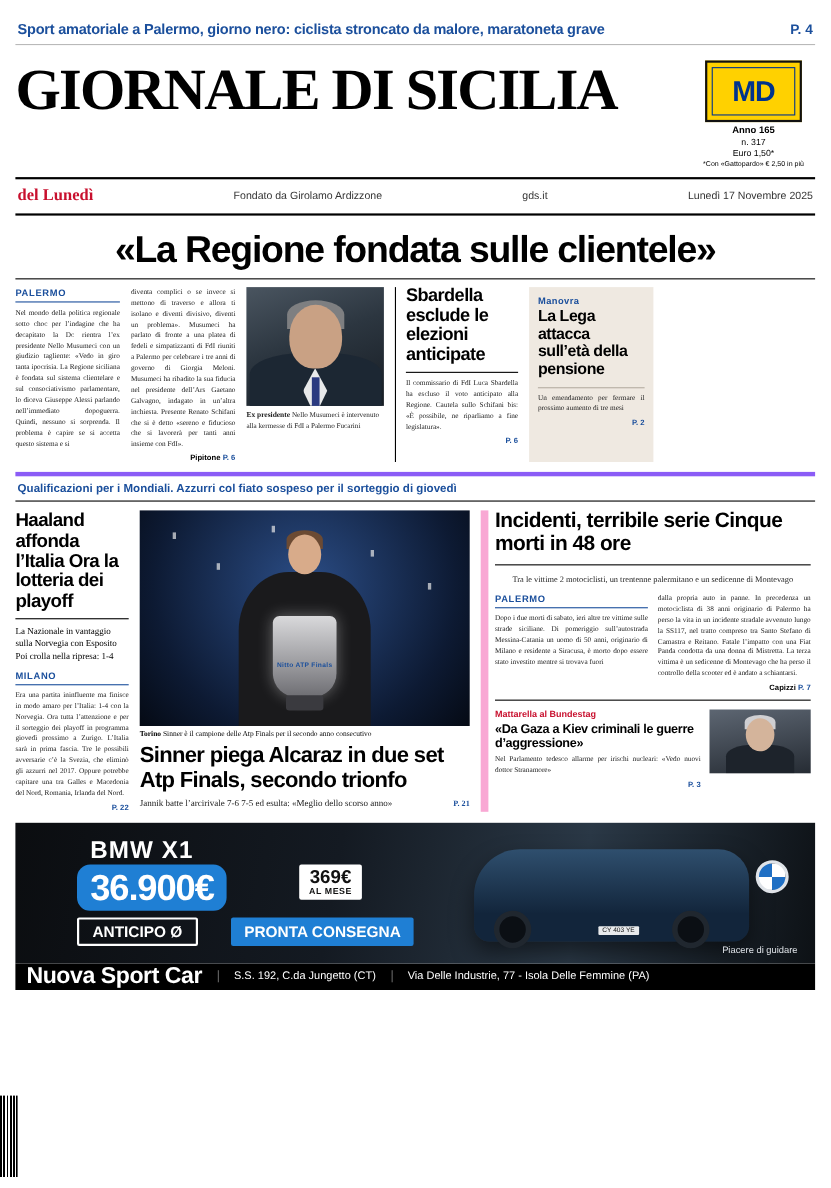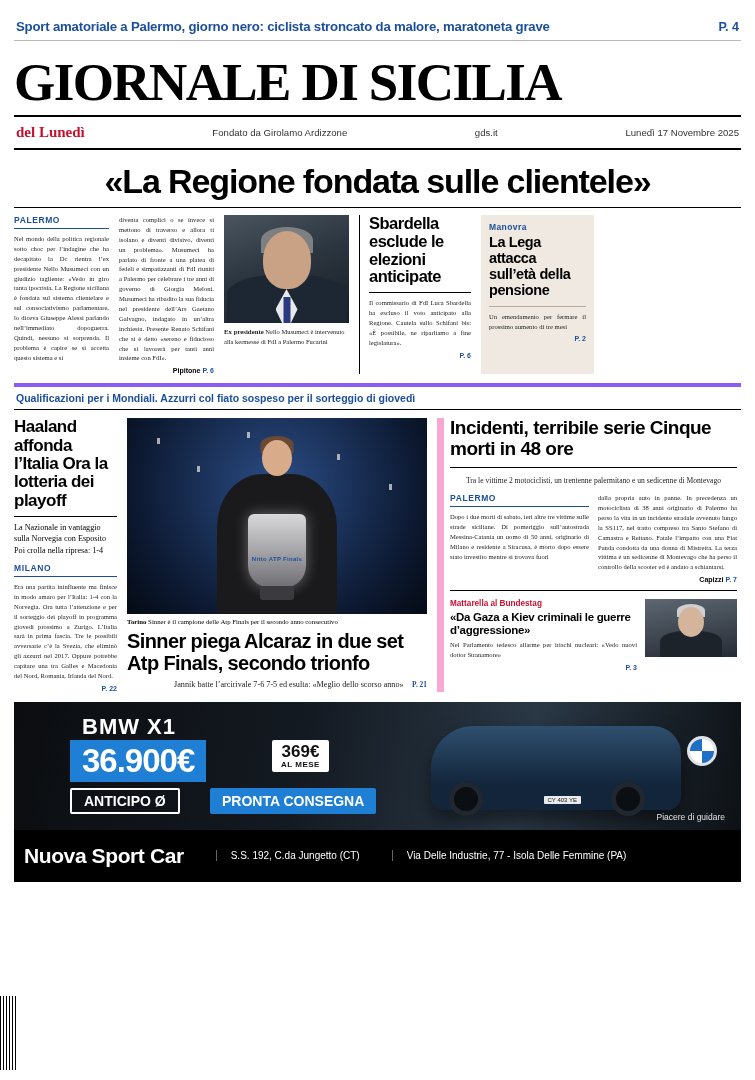--- a/index.html
+++ b/index.html
@@ -199,21 +199,20 @@
     position:absolute;left:50%;bottom:14px;transform:translateX(-50%);
     width:34px;height:14px;background:#3a3a3f;border-radius:3px;
   }
   .sport-cap { font-size: 6.8px; margin-top: 4px; font-family:"Liberation Serif",serif; }
   .lcol-mid h2 {
     font-size: 20px; line-height: 1.08; letter-spacing:-0.6px; font-weight: bold; margin-top: 6px;
   }
   .lcol-mid .sub {
     font-size: 8.2px; margin-top: 6px; color:#222; display:flex; justify-content:space-between; align-items:center;
     font-family:"Liberation Serif",serif;
-    margin-left:47px;
   }
   .lcol-mid .sub .pg { color:#1b4f9c; font-weight:bold; font-size:7.4px;}
 
   .lcol-right { width: 300px; border-left: 7px solid #f9a8d4; padding-left: 6px; }
   .lcol-right h2 {
     font-size: 19px; line-height: 1.1; letter-spacing:-0.5px; font-weight: bold;
   }
   .rr-sep { border-top: 1px solid #000; margin: 7px 0; }
   .rr-intro { font-size: 7.6px; line-height:1.45; font-family:"Liberation Serif",serif; text-align:center; color:#222;}
   .rr-cols { display:flex; gap:9px; margin-top:7px; }
@@ -234,21 +233,21 @@
   
   .ad {
     margin-top: 10px; height: 128px; position: relative; overflow: hidden;
     background: linear-gradient(100deg,#0b0d10 0%, #141a22 40%, #2a3846 70%, #0d1115 100%);
     color: #fff;
   }
   .ad .bmw-title { position:absolute; left:68px; top:12px; font-size:22px; font-weight:bold; letter-spacing:1px;}
   .ad .price {
     position:absolute; left:56px; top:38px;
     background:#1f7fd4; color:#fff; font-size:33px; font-weight:bold;
-    padding:2px 12px; letter-spacing:-1px; border-radius:0;
+    padding:2px 12px; letter-spacing:-1px; border-radius:12px;
   }
   .ad .permese {
     position:absolute; left:258px; top:38px; background:#fff; color:#111;
     font-size:17px; font-weight:bold; padding:3px 9px; text-align:center; line-height:1.05; border-radius:2px;
   }
   .ad .permese small { display:block; font-size:8px; letter-spacing:.5px; }
   .ad .anticipo {
     position:absolute; left:56px; top:86px; border:2px solid #fff; color:#fff;
     font-size:14px; font-weight:bold; padding:3px 12px; border-radius:2px;
   }
@@ -264,22 +263,22 @@
     box-shadow: 0 10px 20px rgba(0,0,0,.5);
   }
   .ad .wheel { position:absolute; width:34px;height:34px;border-radius:50%;background:#0b0f14;border:5px solid #20272f; bottom:14px;}
   .ad .wheel.w1 { right:258px;}
   .ad .wheel.w2 { right:96px;}
   .ad .bmwlogo { position:absolute; right:24px; top:34px; width:30px;height:30px;border-radius:50%;background:conic-gradient(#fff 0 25%, #1f6fc4 0 50%, #fff 0 75%, #1f6fc4 0); border:3px solid #dfe3e8;}
   .ad .plate { position:absolute; right:160px; bottom:26px; background:#e8eaec; color:#111; font-size:6px; padding:1px 4px; border-radius:1px;}
 
   
   .dealer {
-    height: 52px; background:#000; color:#fff; display:flex; align-items:center;
-    padding: 0 10px; gap: 32px;
+    height: 24px; background:#000; color:#fff; display:flex; align-items:center;
+    padding: 0 10px; gap: 14px;
   }
   .dealer .name { font-size: 21px; font-weight:bold; letter-spacing:-0.4px;}
   .dealer .addr { font-size: 10px; border-left:1px solid #666; padding-left:14px;}
   .barcode {
     position:absolute; left:0px; bottom:10px; width: 16px; height: 74px;
     background: repeating-linear-gradient(90deg,#000 0 1.5px,#fff 1.5px 3px);
   }
 </style>
 </head>
 <body>
@@ -288,20 +287,31 @@
 
   <div class="teasers">
     <div class="teaser t-blue">
       <span class="teaser-text">Sport amatoriale a Palermo, giorno nero: ciclista stroncato da malore, maratoneta grave</span>
       <span class="teaser-page">P. 4</span>
     </div>
   </div>
 
   <div class="masthead">
     <div class="logo">GIORNALE DI SICILIA</div>
+    <div class="masthead-right">
+      <div class="md-box">
+        <span class="md-inner">MD</span>
+      </div>
+      <div class="anno">
+        <div class="anno-1">Anno 165</div>
+        <div>n. 317</div>
+        <div>Euro 1,50*</div>
+        <div class="anno-sm">*Con «Gattopardo» € 2,50 in più</div>
+      </div>
+    </div>
   </div>
 
   <div class="rule-top"></div>
   <div class="inforow">
     <span class="lunedi">del Lunedì</span>
     <span class="mid">Fondato da Girolamo Ardizzone</span>
     <span class="gds">gds.it</span>
     <span class="date">Lunedì 17 Novembre 2025</span>
   </div>
 

